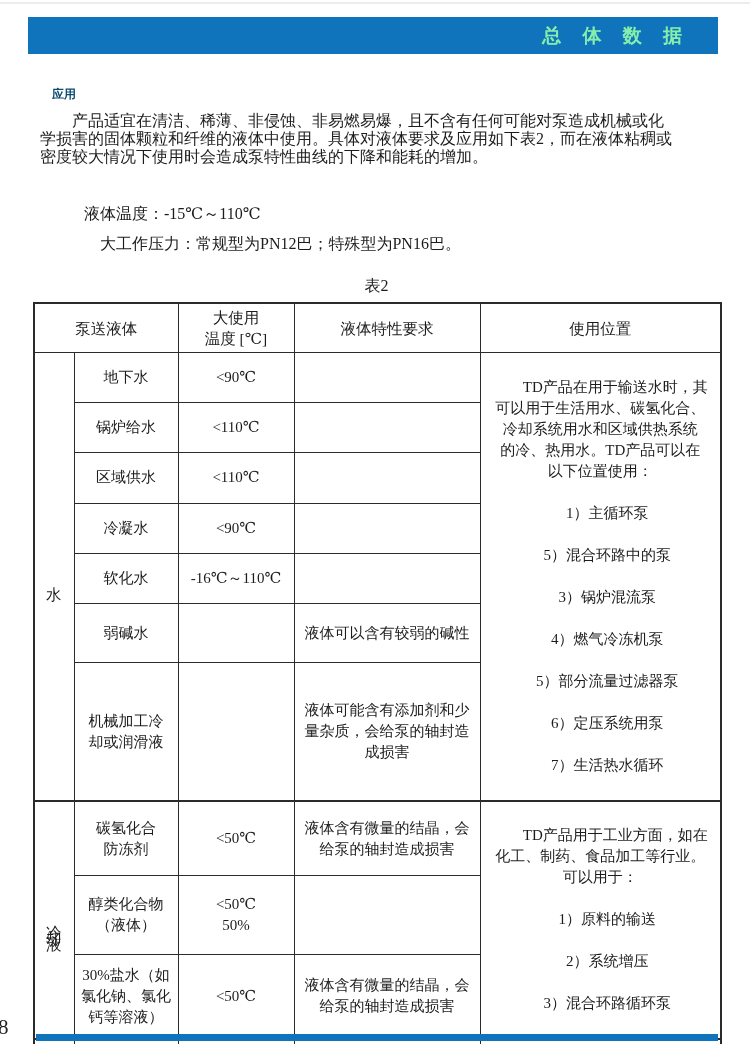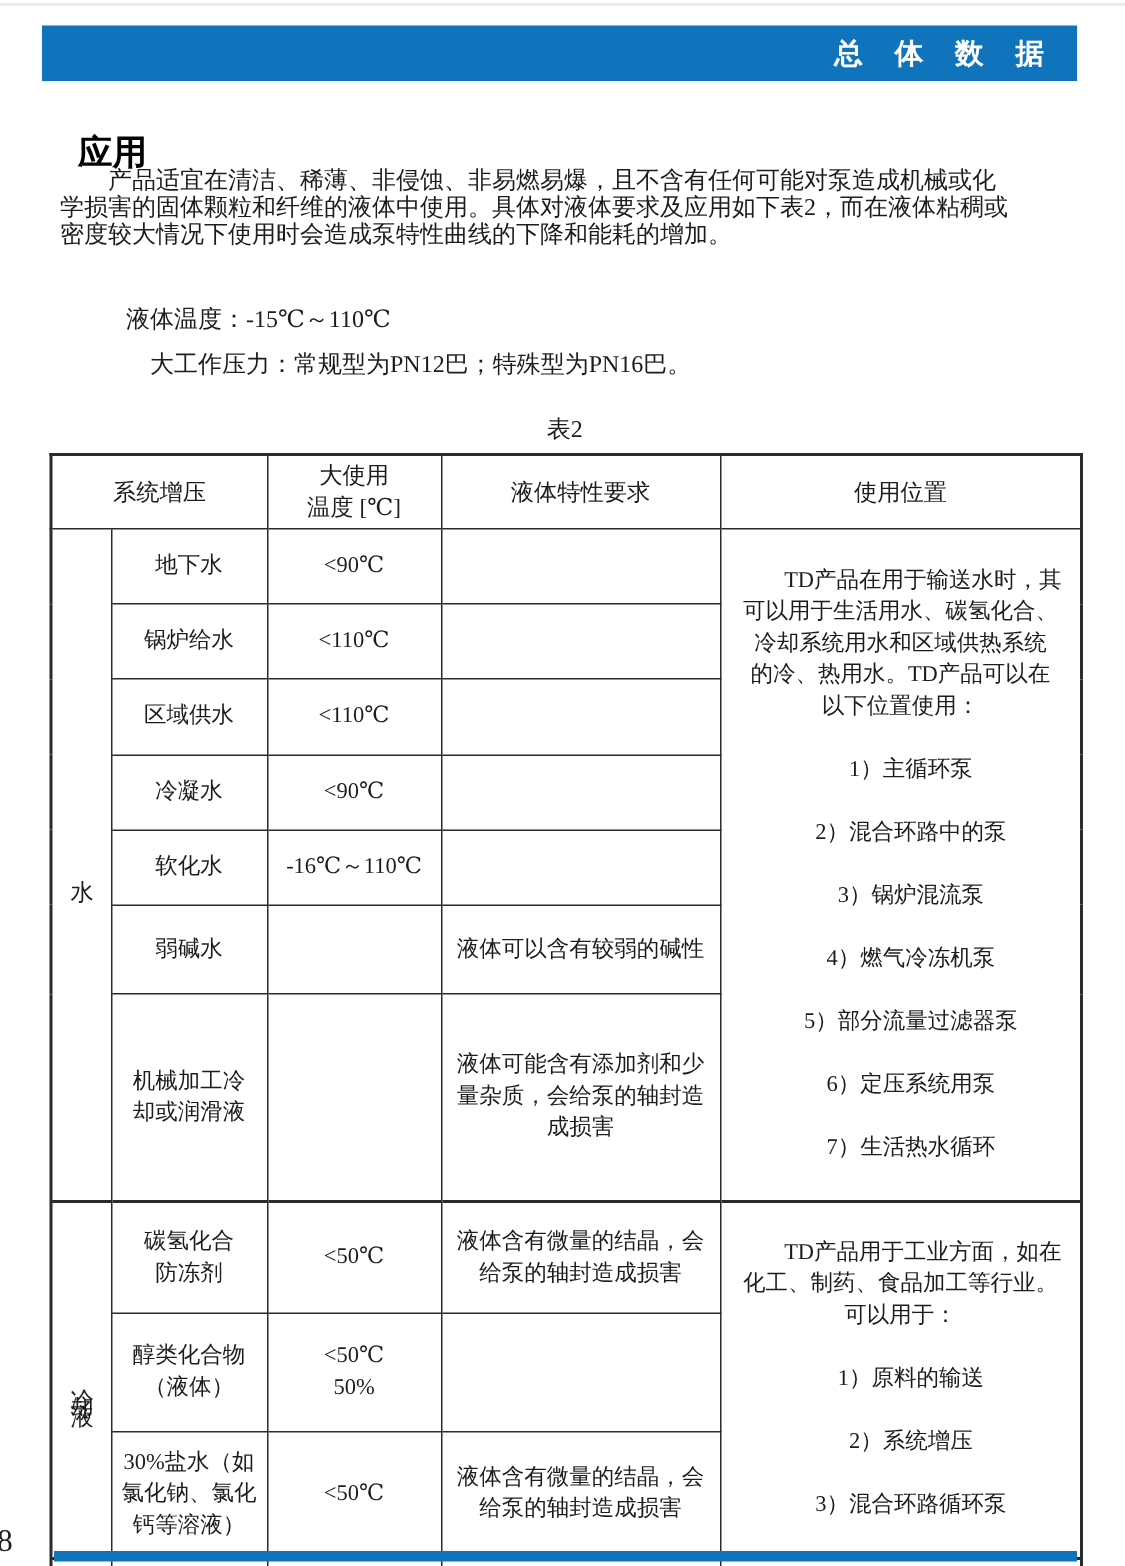--- a/index.html
+++ b/index.html
@@ -5,30 +5,30 @@
   html,body{margin:0;padding:0;}
   body{
     width:750px;height:1044px;position:relative;overflow:hidden;
     background:#ffffff;
     font-family:"Liberation Serif","DejaVu Serif",serif;
     color:#1c1c1c;
   }
   .top-edge{position:absolute;left:0;top:2px;width:750px;height:2px;background:#e9edf0;}
   .banner{
     position:absolute;left:28px;top:17px;width:690px;height:37px;
-    background:#0f74bb;color:#ffffff;
+    background:#0f74bb;color:#86efac;
     font-family:"Liberation Sans","DejaVu Sans",sans-serif;
     font-weight:bold;font-size:19px;letter-spacing:8px;
     display:flex;align-items:center;justify-content:flex-end;
-    padding-right:14px;box-sizing:border-box;
+    padding-right:28px;box-sizing:border-box;
   }
   .heading{
     position:absolute;left:52px;top:86px;margin:0;
     font-family:"Liberation Sans","DejaVu Sans",sans-serif;
-    font-weight:bold;font-size:23px;color:#000000;
+    font-weight:bold;font-size:12px;color:#0c4a6e;
   }
   .para{
     position:absolute;left:40px;top:112px;width:676px;margin:0;
     font-size:16px;line-height:18px;text-align:justify;
     text-indent:2em;white-space:pre-line;
   }
   .info-line{position:absolute;font-size:16px;line-height:22px;}
   .temp-line{left:84px;top:203px;}
   .pressure-line{left:100px;top:233px;}
   .caption{
@@ -90,40 +90,40 @@
 <table class="spec">
   <colgroup>
     <col style="width:40px">
       <col style="width:104px">
       <col style="width:116px">
       <col style="width:186px">
       <col style="width:241px">
   </colgroup>
   <tbody>
   <tr style="height:49px">
-    <td colspan="2" class="hdr">系统增压</td>
+    <td colspan="2" class="hdr">泵送液体</td>
     <td class="hdr">大使用
 温度 [℃]</td>
     <td class="hdr">液体特性要求</td>
     <td class="hdr">使用位置</td>
   </tr>
 
   <tr style="height:32px">
     <td rowspan="7" class="group">水</td>
     <td>地下水</td>
     <td>&lt;90℃</td>
     <td class="char"></td>
     <td rowspan="7" class="usage">
       <div class="u-para">TD产品在用于输送水时，其
 可以用于生活用水、碳氢化合、
 冷却系统用水和区域供热系统
 的冷、热用水。TD产品可以在
 以下位置使用：</div>
       <div class="u-item">1）主循环泵</div>
-      <div class="u-item">2）混合环路中的泵</div>
+      <div class="u-item">5）混合环路中的泵</div>
       <div class="u-item">3）锅炉混流泵</div>
       <div class="u-item">4）燃气冷冻机泵</div>
       <div class="u-item">5）部分流量过滤器泵</div>
       <div class="u-item">6）定压系统用泵</div>
       <div class="u-item">7）生活热水循环</div>
     </td>
   </tr>
   <tr style="height:32px">
     <td>锅炉给水</td>
     <td>&lt;110℃</td>

